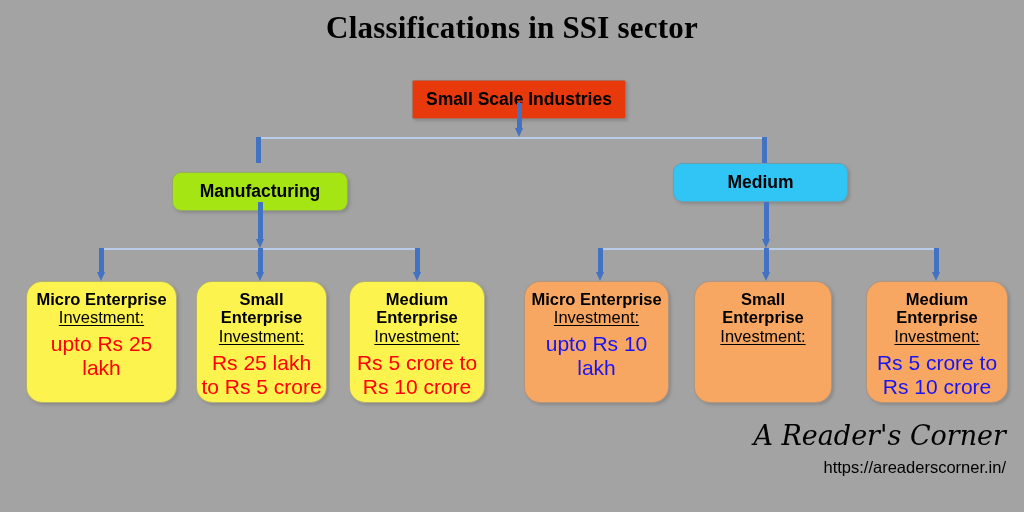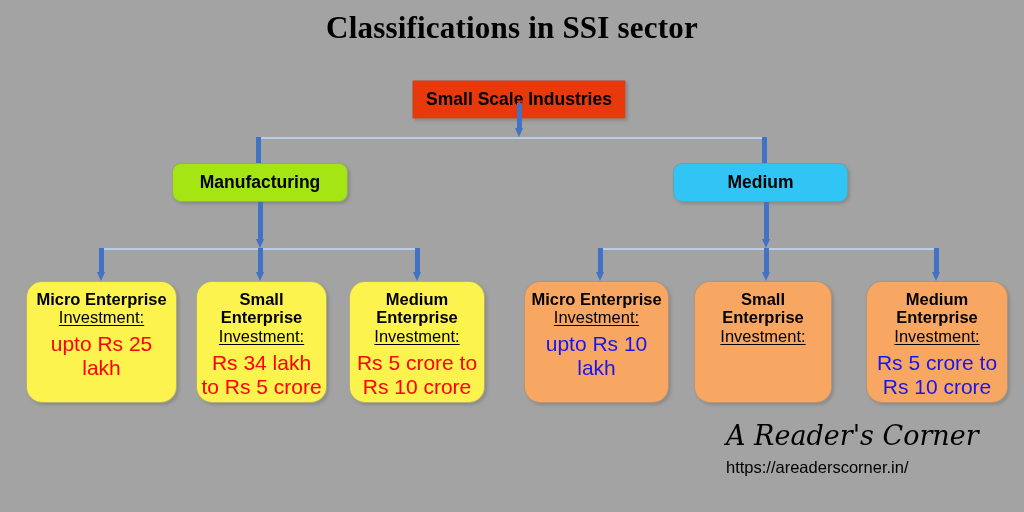--- a/index.html
+++ b/index.html
@@ -58,21 +58,21 @@
   }
 
   .branch-node {
     height: 39px;
     border-radius: 9px;
     font-size: 17.5px;
     font-weight: bold;
   }
   #branch-manufacturing {
     left: 172px;
-    top: 163px;
+    top: 172px;
     width: 176px;
     background: #A6E514;
   }
   #branch-service {
     left: 673px;
     top: 163px;
     width: 175px;
     background: #30C5F4;
   }
 
@@ -157,33 +157,33 @@
     font-size: 20px;
     line-height: 1.33;
     color: #000000;
     white-space: pre-line;
   }
   #brand-name {
     position: absolute;
     left: 726px;
     top: 420px;
     width: 280px;
-    text-align: left;
+    text-align: right;
     font-family: "DejaVu Serif", serif;
     font-style: italic;
     font-size: 27px;
     color: #000000;
     white-space: nowrap;
   }
   #brand-url {
     position: absolute;
     left: 726px;
     top: 458px;
     width: 280px;
-    text-align: left;
+    text-align: right;
     font-size: 16.5px;
     color: #000000;
     white-space: nowrap;
   }
 </style>
 </head>
 <body>
 
 <div id="canvas">
 
@@ -247,21 +247,21 @@
   <div class="node leaf manufacturing" id="leaf-m-micro">
     <div class="ent-name">Micro
 Enterprise</div>
     <div class="inv-label">Investment:</div>
     <div class="inv-value">upto Rs 25 lakh</div>
   </div>
   <div class="node leaf manufacturing" id="leaf-m-small">
     <div class="ent-name">Small
 Enterprise</div>
     <div class="inv-label">Investment:</div>
-    <div class="inv-value">Rs 34 lakh
+    <div class="inv-value">Rs 25 lakh
 to Rs 5 crore</div>
   </div>
   <div class="node leaf manufacturing" id="leaf-m-medium">
     <div class="ent-name">Medium
 Enterprise</div>
     <div class="inv-label">Investment:</div>
     <div class="inv-value">Rs 5 crore  to
 Rs 10 crore</div>
   </div>
 

